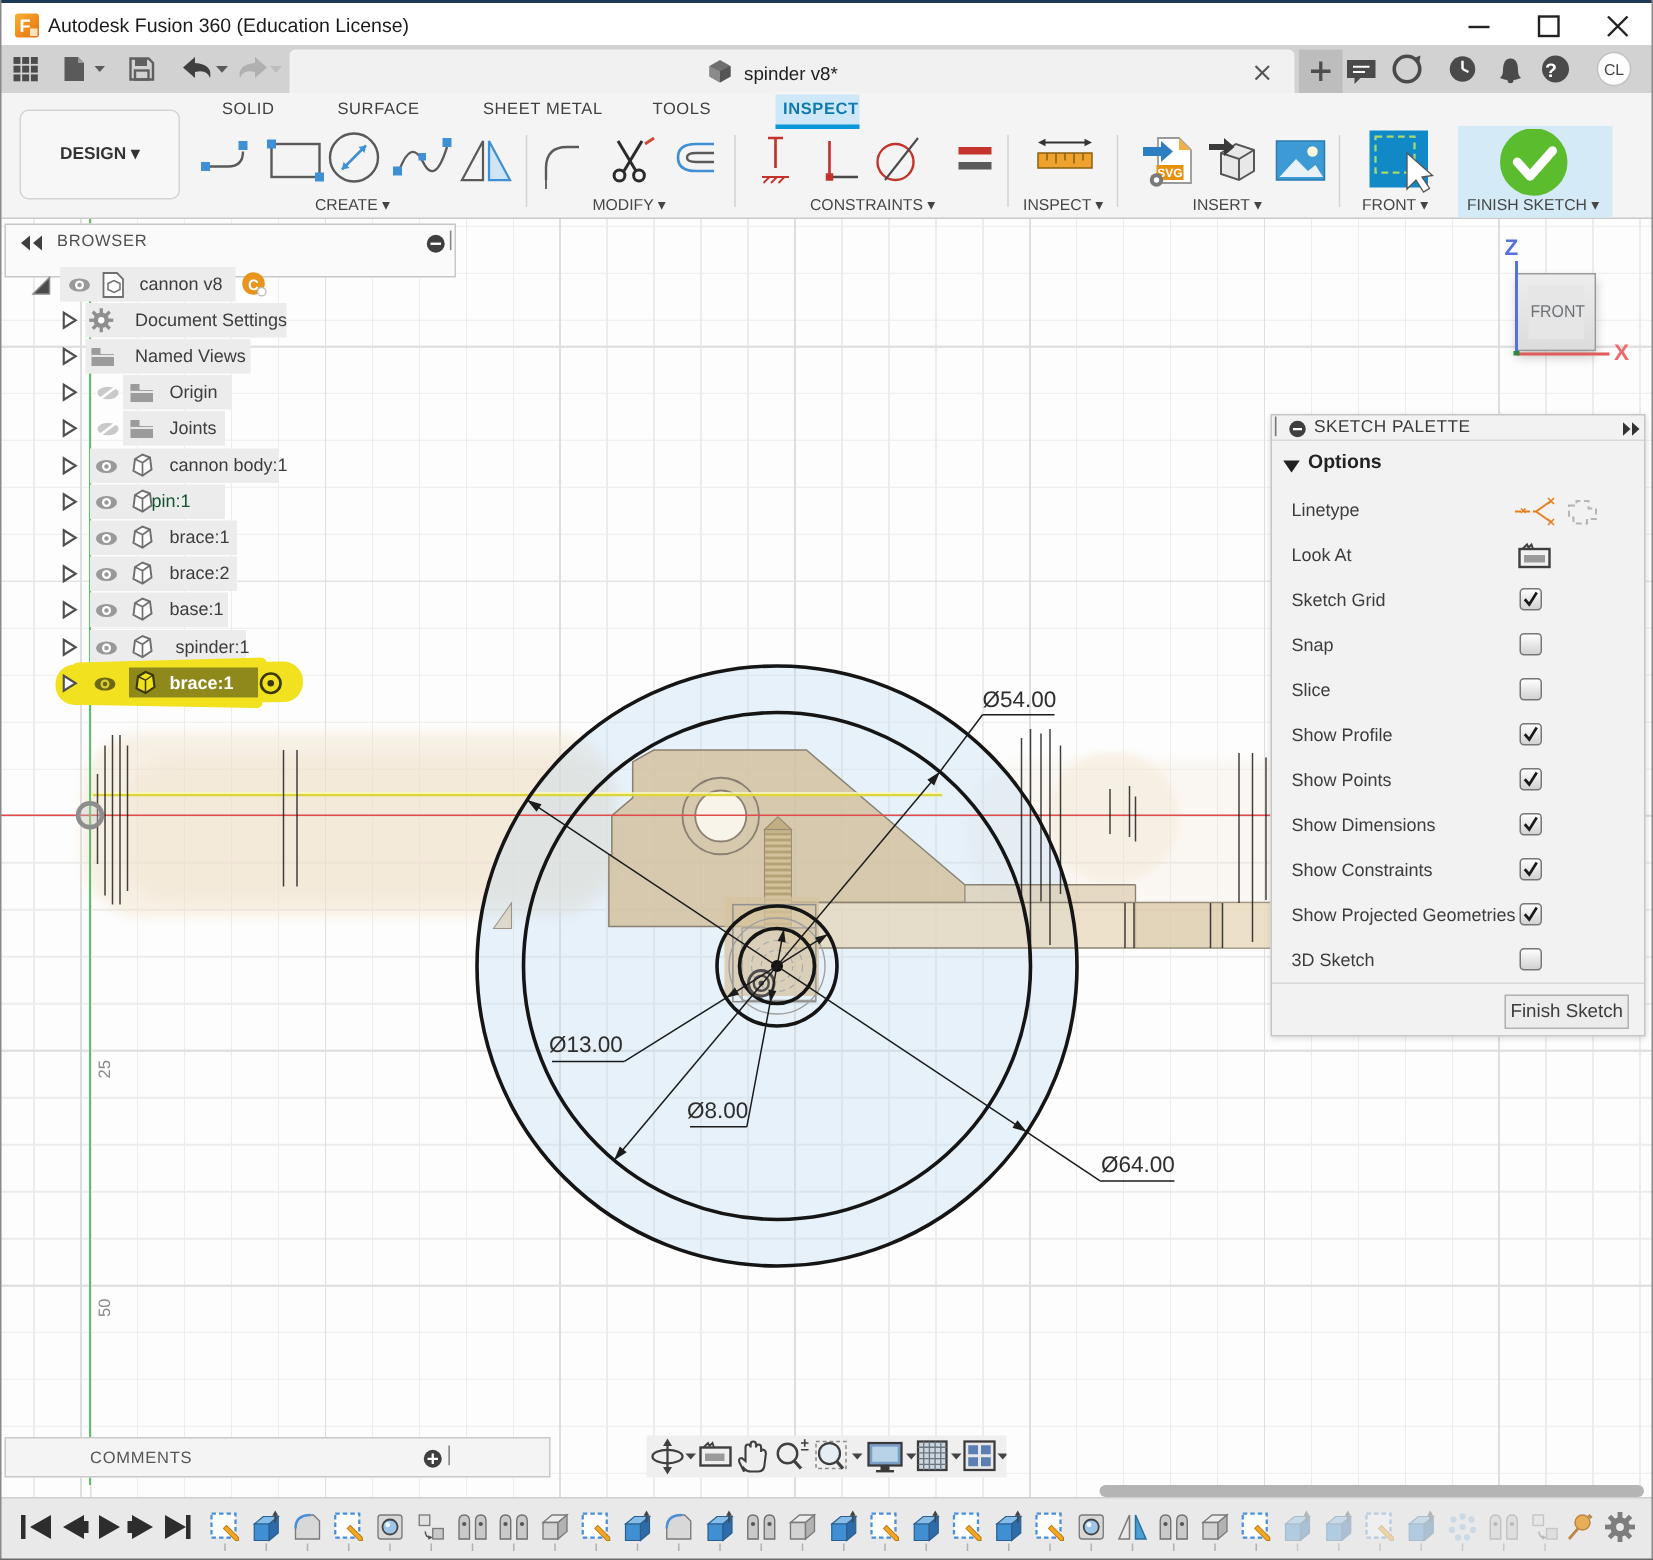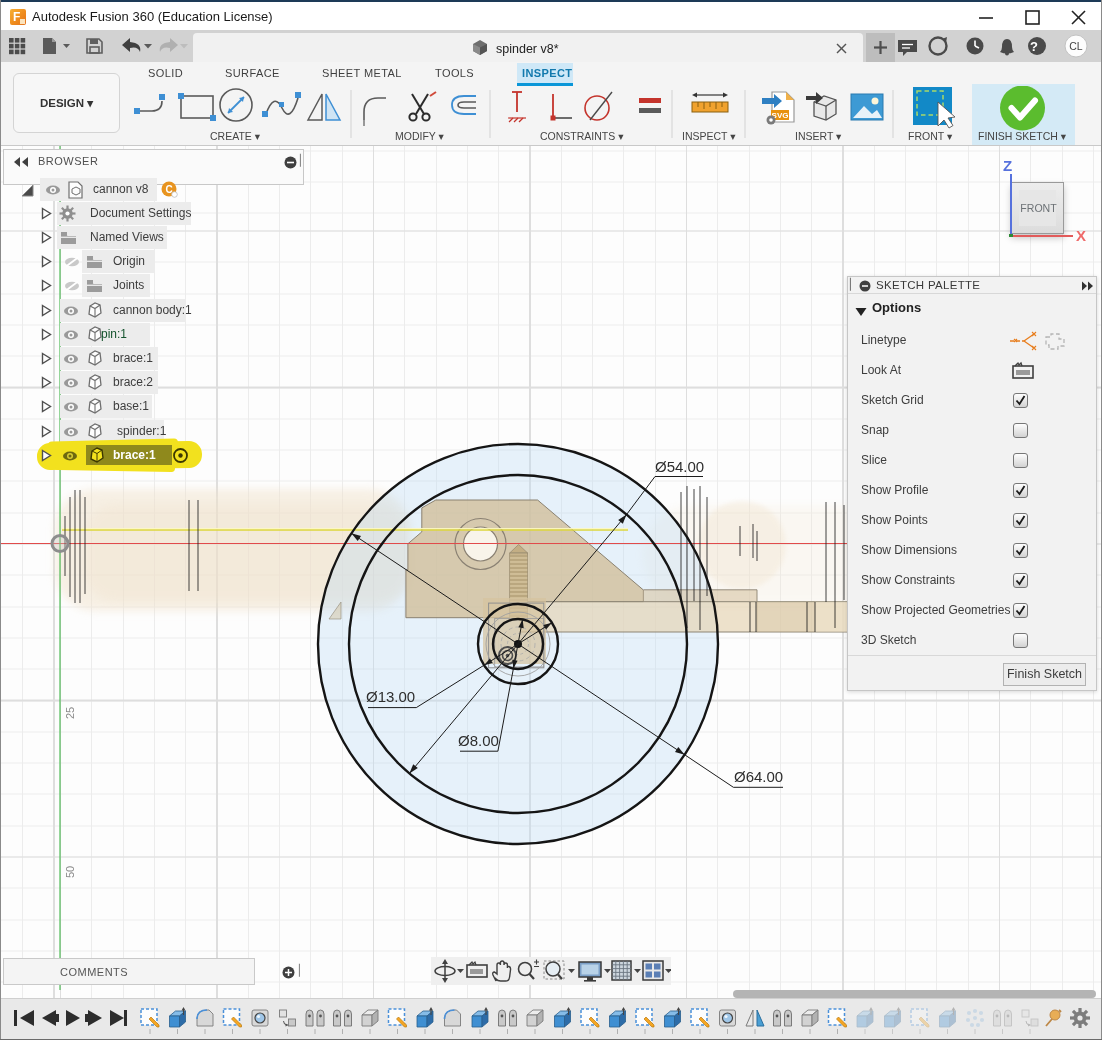--- a/index.html
+++ b/index.html
@@ -594,21 +594,21 @@
 <div class="abs" style="left:0;top:19px;width:53px;text-align:center;font-size:11.5px;color:#6d7276;transform:scaleX(0.92)">FRONT</div>
 </div>
 <div class="abs" style="left:1010px;top:174px;width:2px;height:62px;background:#5671dd"></div>
 <div class="abs" style="left:1011px;top:234.5px;width:62px;height:2px;background:#e25b5b"></div>
 <div class="abs" style="left:1009px;top:233.5px;width:3.5px;height:3.5px;background:#2e8a36"></div>
 <div class="abs" style="left:1003px;top:157px;font-size:15px;font-weight:bold;color:#5671dd">Z</div>
 <div class="abs" style="left:1076px;top:227px;font-size:15px;font-weight:bold;color:#ef6a6a">X</div>
 
 <div class="abs" style="left:64px;top:719px;font-size:11px;color:#8a8a8a;transform:rotate(-90deg);transform-origin:left top">25</div>
 <div class="abs" style="left:64px;top:878px;font-size:11px;color:#8a8a8a;transform:rotate(-90deg);transform-origin:left top">50</div>
-<div class="abs" style="left:3px;top:958px;width:252px;height:27px;background:#f4f4f4;border:1px solid #c9c9c9">
+<div class="abs" style="left:3px;top:958px;width:364px;height:27px;background:#f4f4f4;border:1px solid #c9c9c9">
 <span class="abs" style="left:56px;top:7px;font-size:11px;color:#555;letter-spacing:0.5px">COMMENTS</span>
 <svg class="abs" style="left:278px;top:7px" width="13" height="13">
       <circle cx="6.5" cy="6.5" r="6" fill="#3f3f3f"></circle>
       <line x1="3" y1="6.5" x2="10" y2="6.5" stroke="#fff" stroke-width="1.5"></line>
       <line x1="6.5" y1="3" x2="6.5" y2="10" stroke="#fff" stroke-width="1.5"></line>
     </svg>
 <span class="abs" style="left:295px;top:5px;font-size:11px;color:#888">▏</span>
   </div>
 
 <div class="abs" style="left:431px;top:957px;width:240px;height:28px;background:#efefef"></div>

